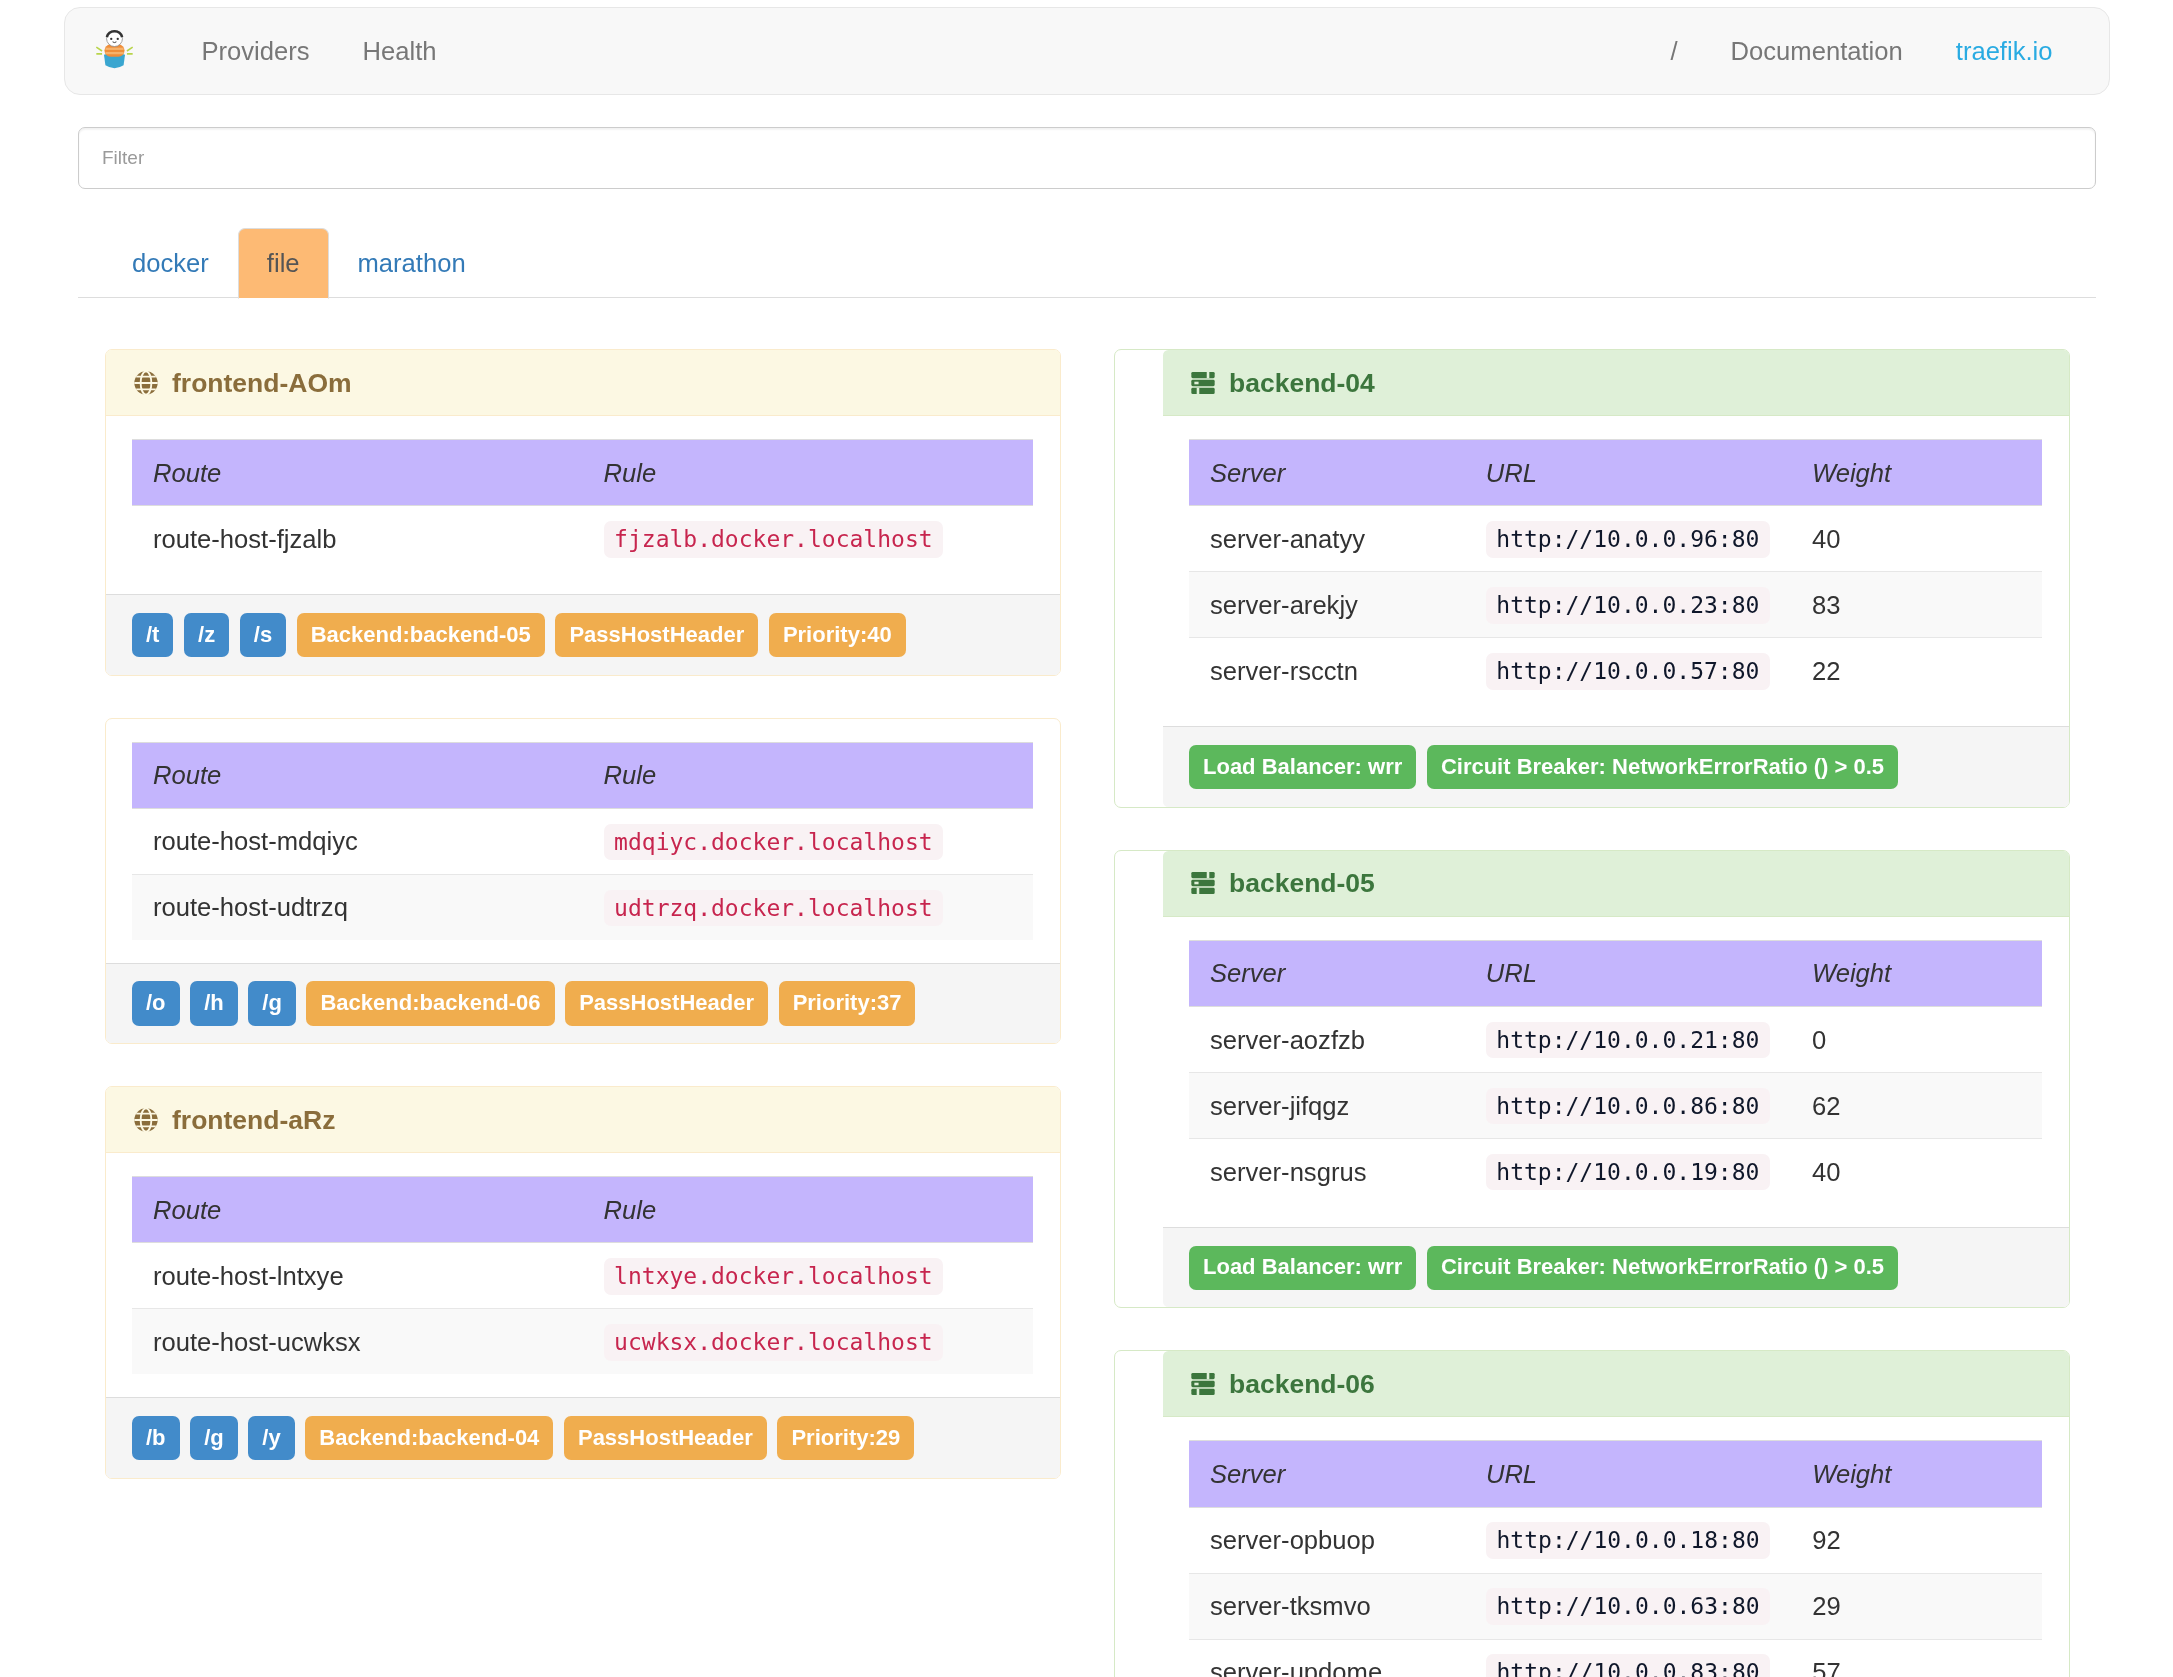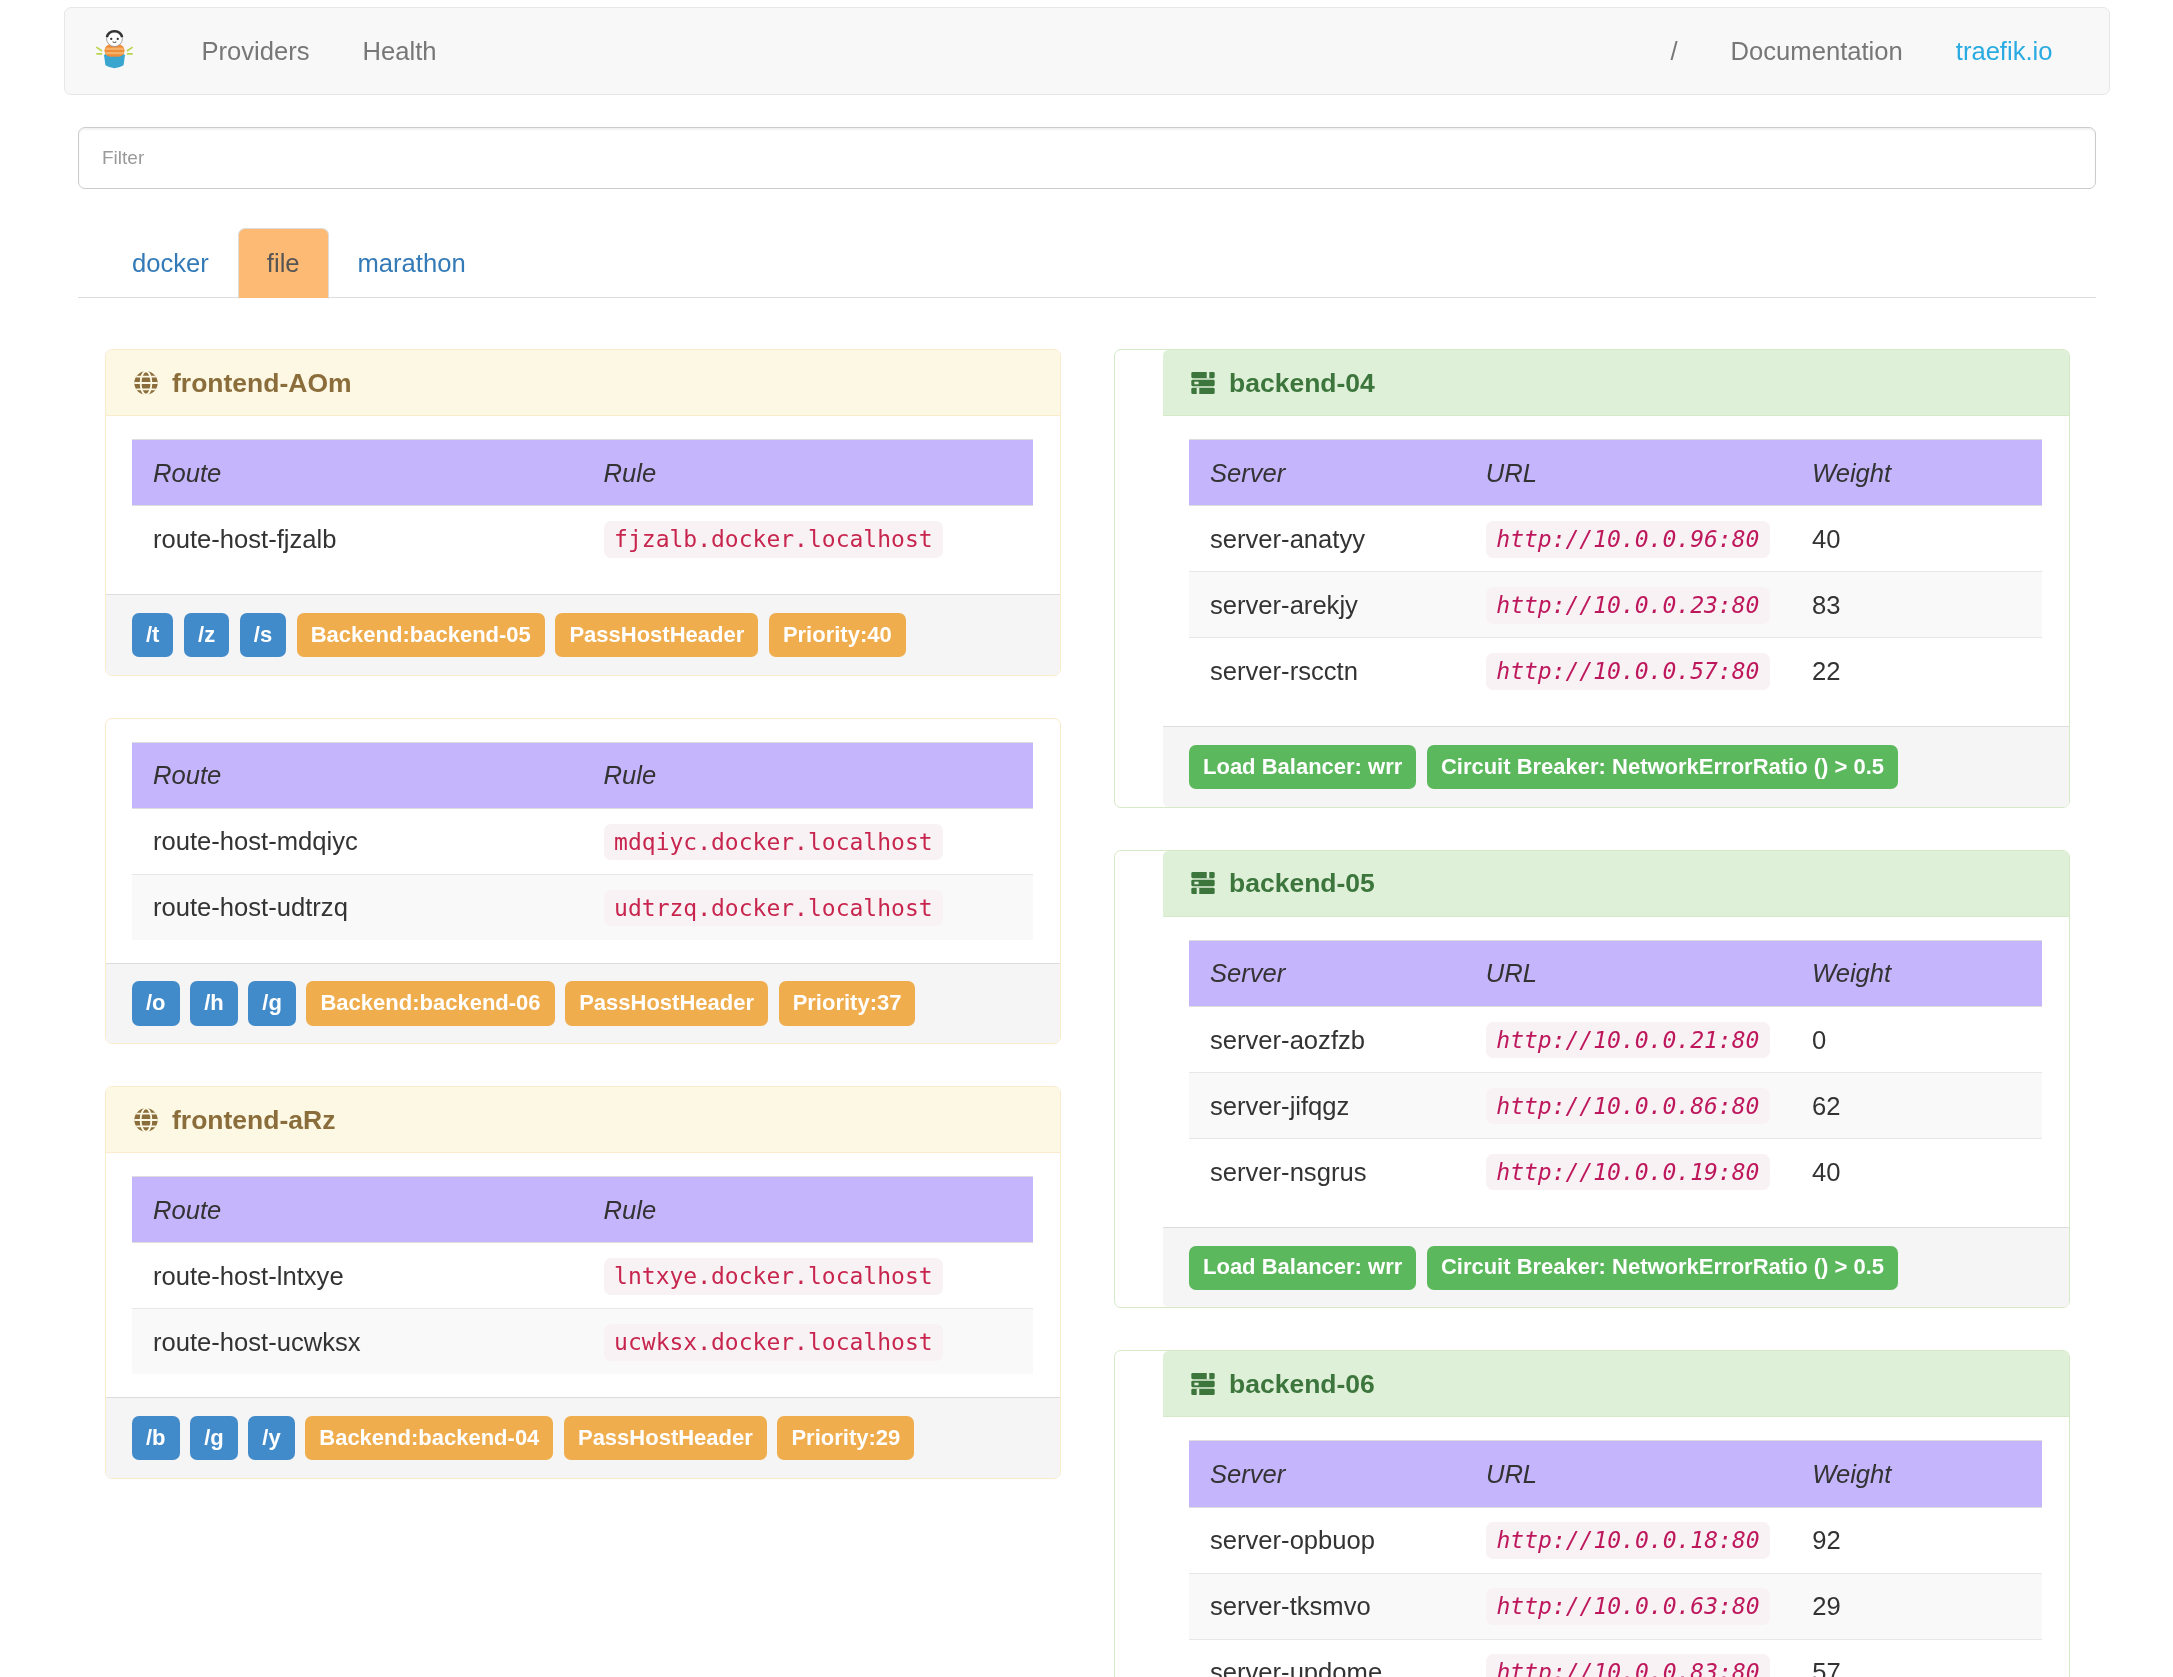--- a/index.html
+++ b/index.html
@@ -7,21 +7,21 @@
     width: 2174px; height: 1678px; overflow: hidden;
     background: #fff; color: #333;
     font-family: "Liberation Sans", sans-serif;
     font-size: 25px;
   }
   .page { padding: 7px 64px 0; }
 
   
   .navbar {
     height: 88px; background: #f8f8f8;
-    border: 1.8px solid #e7e7e7; border-radius: 7px;
+    border: 1.8px solid #e7e7e7; border-radius: 16px;
     display: flex; align-items: center; padding: 0 30px;
   }
   .brand { display: flex; align-items: center; margin-right: 41px; cursor: pointer; }
   .nav-link {
     color: #777; font-size: 25.6px; padding: 0 26.5px;
     text-decoration: none; cursor: pointer;
   }
   .navbar-right { margin-left: auto; display: flex; align-items: center; }
   .nav-link.brand-link { color: #29abe2; }
 
@@ -81,21 +81,21 @@
   .col-server { width: 33%; }
   .col-url { width: 37%; }
   .col-weight { width: 30%; }
 
   code {
     font-family: "DejaVu Sans Mono", monospace;
     font-size: 23px; padding: 5.3px 10.6px; border-radius: 7px;
     background: #f9f2f4; white-space: nowrap;
   }
   code.rule { color: #c7254e; }
-  code.url { color: #be185d; font-style: italic; }
+  code.url { color: #0f172a; }
 
   .panel-footer {
     background: #f5f5f5; border-top: 1.8px solid #ddd;
     padding: 17.6px 26.5px; border-radius: 0 0 5.3px 5.3px;
     display: flex; gap: 10.6px; flex-wrap: wrap; align-items: center;
   }
   .badge {
     color: #fff; font-weight: bold; font-size: 22px; line-height: 26.5px;
     padding: 8.8px 14px; border-radius: 7px; white-space: nowrap;
   }

